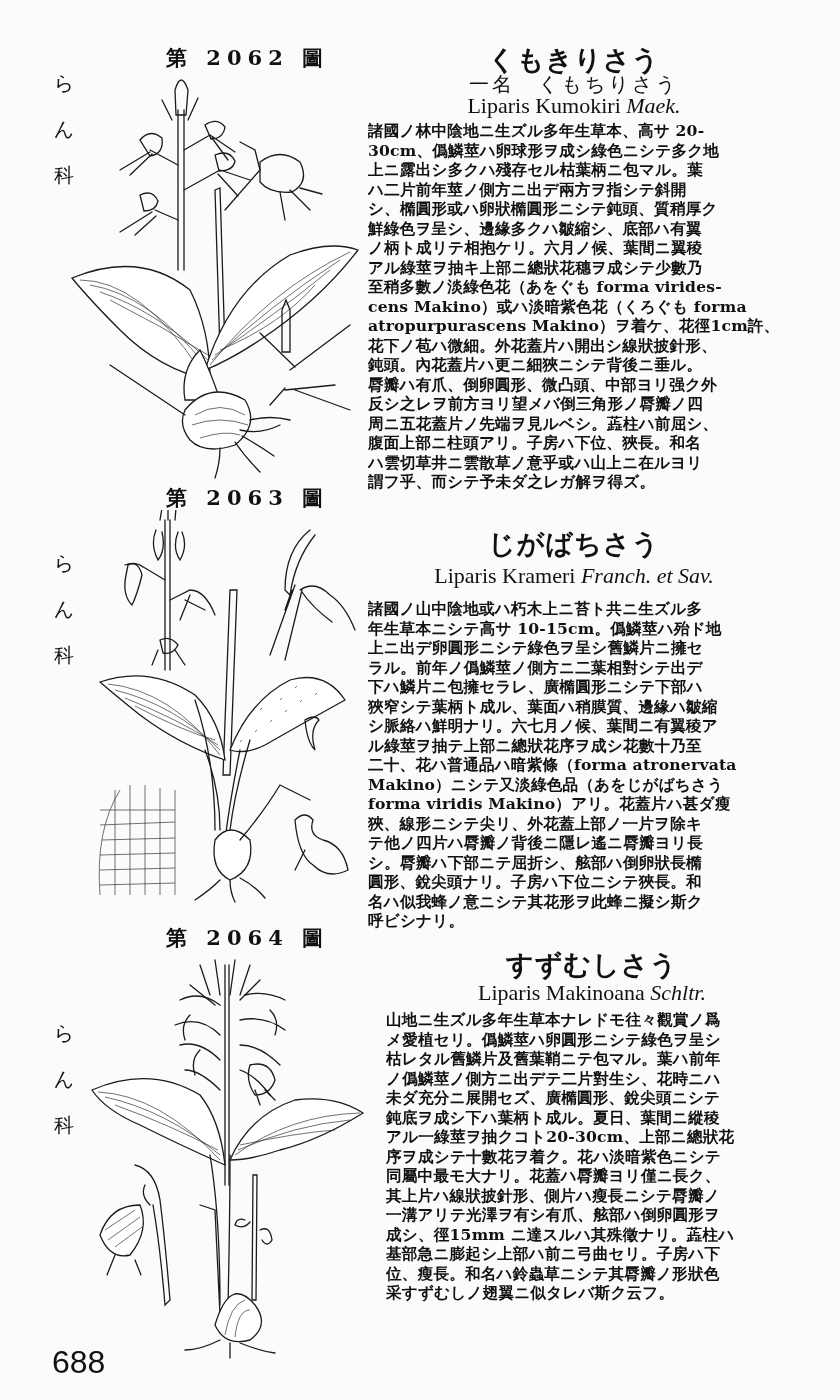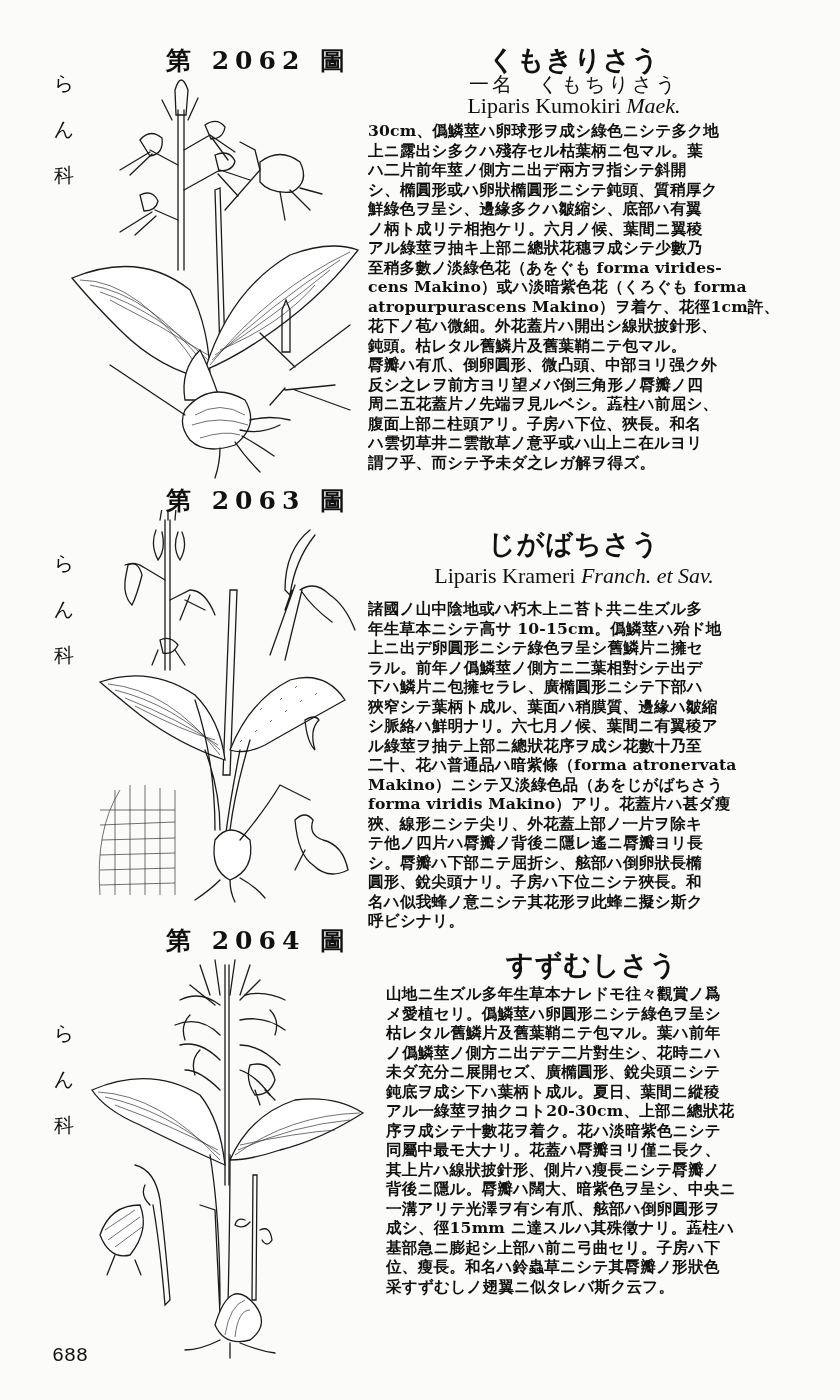--- a/index.html
+++ b/index.html
@@ -2,21 +2,21 @@
 <html><head>
 <meta charset="utf-8">
 <style>
   html, body { margin: 0; padding: 0; }
   body {
     width: 840px; height: 1400px; background: #fbfbf9; position: relative; overflow: hidden;
     font-family: "DejaVu Serif", "Liberation Serif", serif; color: #111;
   }
   .entry { position: absolute; left: 0; width: 840px; }
   .fig-label {
-    position: absolute; font-size: 25px; font-weight: bold; letter-spacing: 6px; white-space: nowrap;
+    position: absolute; font-size: 21px; font-weight: bold; letter-spacing: 6px; white-space: nowrap;
   }
   .family {
     position: absolute; left: 52px; width: 24px; font-size: 20px; line-height: 46px; text-align: center;
   }
   .family span { display: block; }
   .illus { position: absolute; }
   .text-col { position: absolute; left: 368px; width: 412px; }
   .jp-name {
     text-align: center; font-size: 27px; font-weight: bold; line-height: 30px; letter-spacing: 1px;
   }
@@ -24,22 +24,22 @@
   .sci-name {
     text-align: center; font-family: "Liberation Serif", "DejaVu Serif", serif; font-size: 22px; line-height: 26px;
   }
   .sci-name i { font-style: italic; }
   .desc {
     font-size: 15.6px; line-height: 19.5px; text-align: justify; margin-top: 2px;
     font-weight: bold; letter-spacing: 0.2px;
   }
   .desc span { display: block; white-space: nowrap; overflow: hidden; }
   .page-num {
-    position: absolute; left: 52px; top: 1344px; font-family: Liberation Mono, monospace;
-    font-size: 20px;
+    position: absolute; left: 52px; top: 1344px; font-family: Liberation Sans, sans-serif;
+    font-size: 32px;
   }
   svg .ln { fill: none; stroke: #1b1b1b; stroke-width: 1.3; stroke-linecap: round; }
   svg .lf { fill: #fff; stroke: #1b1b1b; stroke-width: 1.3; }
   svg .th { fill: none; stroke: #333; stroke-width: 0.7; }
 </style>
 </head>
 <body>
 
 <section class="entry" style="top:0;">
   <div class="fig-label" style="left:166px; top:44px;">第 2062 圖</div>
@@ -93,32 +93,33 @@
     </g>
   </svg>
   <div class="text-col" style="top:45px;">
     <div class="jp-name">くもきりさう</div>
     <div class="alt-name">一名　くもちりさう</div>
     <div class="sci-name">
       <span>Liparis Kumokiri</span>
       <i>Maek.</i>
     </div>
     <div class="desc">
+      <span>諸國ノ林中陰地ニ生ズル多年生草本、高サ 20-</span>
       <span>30cm、僞鱗莖ハ卵球形ヲ成シ綠色ニシテ多ク地</span>
       <span>上ニ露出シ多クハ殘存セル枯葉柄ニ包マル。葉</span>
       <span>ハ二片前年莖ノ側方ニ出デ兩方ヲ指シテ斜開</span>
       <span>シ、橢圓形或ハ卵狀橢圓形ニシテ鈍頭、質稍厚ク</span>
       <span>鮮綠色ヲ呈シ、邊緣多クハ皺縮シ、底部ハ有翼</span>
       <span>ノ柄ト成リテ相抱ケリ。六月ノ候、葉間ニ翼稜</span>
       <span>アル綠莖ヲ抽キ上部ニ總狀花穗ヲ成シテ少數乃</span>
       <span>至稍多數ノ淡綠色花（あをぐも forma virides-</span>
       <span>cens Makino）或ハ淡暗紫色花（くろぐも forma</span>
       <span>atropurpurascens Makino）ヲ着ケ、花徑1cm許、</span>
       <span>花下ノ苞ハ微細。外花蓋片ハ開出シ線狀披針形、</span>
-      <span>鈍頭。枯レタル舊鱗片及舊葉鞘ニテ包マル。</span>
+      <span>鈍頭。內花蓋片ハ更ニ細狹ニシテ背後ニ垂ル。</span>
       <span>脣瓣ハ有爪、倒卵圓形、微凸頭、中部ヨリ强ク外</span>
       <span>反シ之レヲ前方ヨリ望メバ倒三角形ノ脣瓣ノ四</span>
       <span>周ニ五花蓋片ノ先端ヲ見ルベシ。蕋柱ハ前屈シ、</span>
       <span>腹面上部ニ柱頭アリ。子房ハ下位、狹長。和名</span>
       <span>ハ雲切草井ニ雲散草ノ意乎或ハ山上ニ在ルヨリ</span>
       <span>謂フ乎、而シテ予未ダ之レガ解ヲ得ズ。</span>
     </div>
   </div>
 </section>
 
@@ -236,32 +237,35 @@
     <path class="ln" d="M165 265 q-8 -3 -10 5 q8 5 15 -3 M180 275 q10 -5 12 10 q-5 8 -10 0"></path>
 
     <path class="lf" d="M20 280 Q30 250 60 250 Q70 275 50 300 Q30 305 20 280 Z"></path>
     <g class="th">
         <path d="M25 275 L55 255 M28 285 L60 262 M35 292 L62 272"></path>
       </g>
     <path class="ln" d="M55 210 q20 5 25 35 q5 40 10 100 l-5 5 q-5 -60 -12 -100 M65 230 q-5 10 5 20 M35 300 l-8 20 M55 305 l6 15"></path>
   </svg>
   <div class="text-col" style="top:950px;margin-left:18px;">
     <div class="jp-name">すずむしさう</div>
+    <div class="sci-name">
+      <span>Liparis Makinoana</span>
+      <i>Schltr.</i>
+    </div>
     <div class="desc" style="margin-top:4px;">
       <span>山地ニ生ズル多年生草本ナレドモ往々觀賞ノ爲</span>
       <span>メ愛植セリ。僞鱗莖ハ卵圓形ニシテ綠色ヲ呈シ</span>
       <span>枯レタル舊鱗片及舊葉鞘ニテ包マル。葉ハ前年</span>
       <span>ノ僞鱗莖ノ側方ニ出デテ二片對生シ、花時ニハ</span>
       <span>未ダ充分ニ展開セズ、廣橢圓形、銳尖頭ニシテ</span>
       <span>鈍底ヲ成シ下ハ葉柄ト成ル。夏日、葉間ニ縱稜</span>
       <span>アル一綠莖ヲ抽クコト20-30cm、上部ニ總狀花</span>
       <span>序ヲ成シテ十數花ヲ着ク。花ハ淡暗紫色ニシテ</span>
       <span>同屬中最モ大ナリ。花蓋ハ脣瓣ヨリ僅ニ長ク、</span>
       <span>其上片ハ線狀披針形、側片ハ瘦長ニシテ脣瓣ノ</span>
-      <span>背後ニ隱ル。脣瓣ハ闊大、暗紫色ヲ呈シ、中央ニ</span>
       <span>一溝アリテ光澤ヲ有シ有爪、舷部ハ倒卵圓形ヲ</span>
       <span>成シ、徑15mm ニ達スルハ其殊徵ナリ。蕋柱ハ</span>
       <span>基部急ニ膨起シ上部ハ前ニ弓曲セリ。子房ハ下</span>
       <span>位、瘦長。和名ハ鈴蟲草ニシテ其脣瓣ノ形狀色</span>
       <span>采すずむしノ翅翼ニ似タレバ斯ク云フ。</span>
     </div>
   </div>
 </section>
 
 <div class="page-num">688</div>

